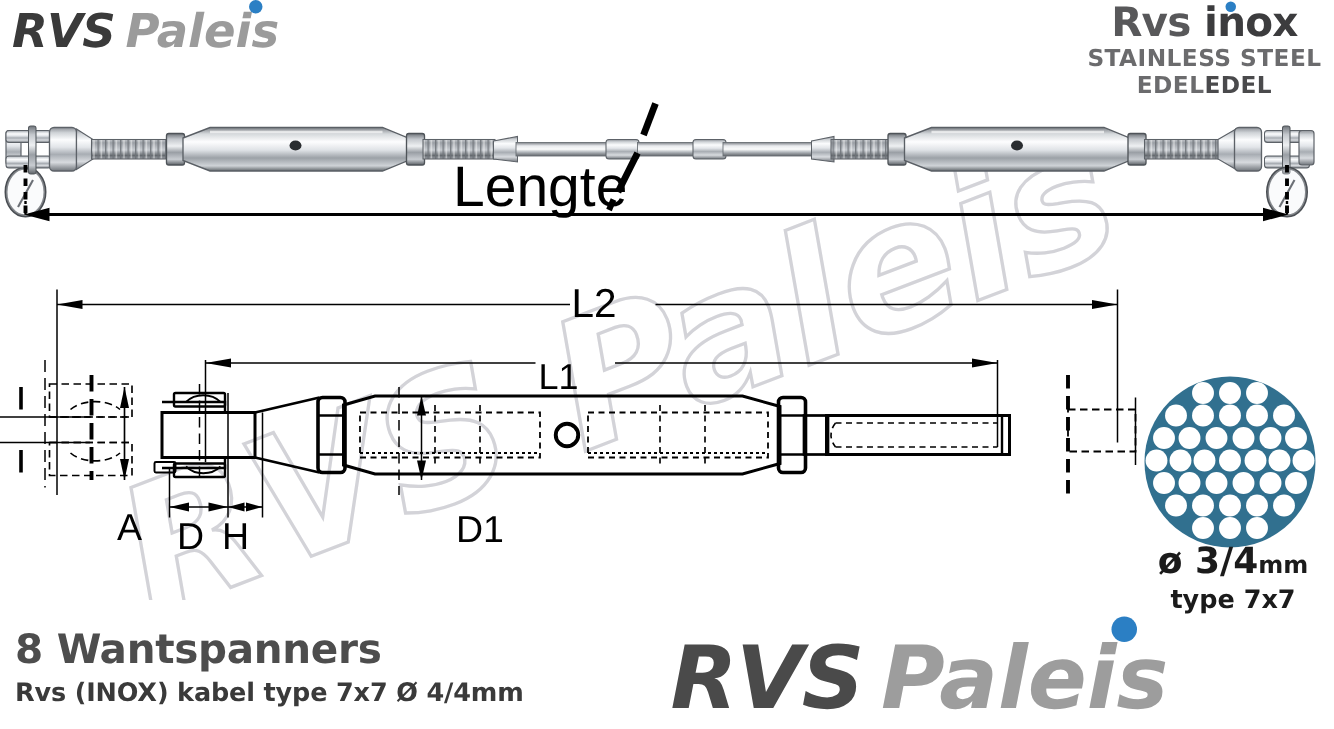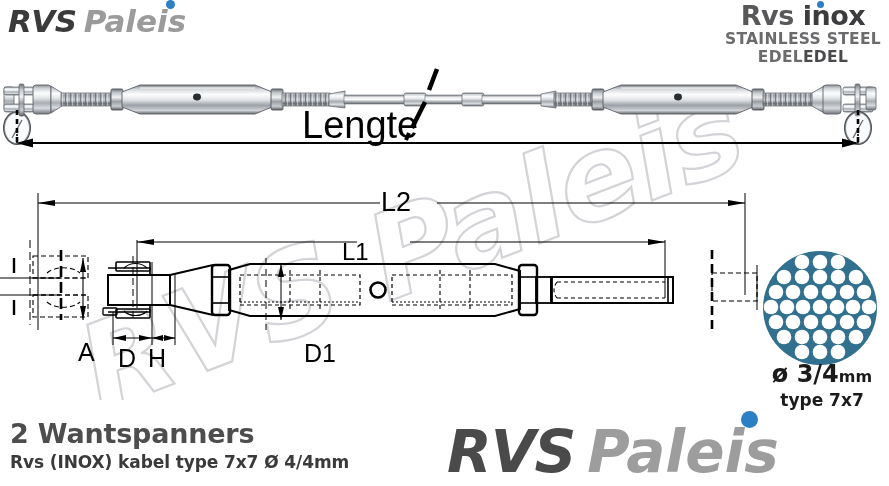--- a/index.html
+++ b/index.html
@@ -95,21 +95,21 @@
   
   .lbl {
     position: absolute;
     font-family: "Liberation Sans", sans-serif;
     color: #000;
     z-index: 7;
     white-space: nowrap;
   }
   .lbl-lengte { left: 302px; top: 104px; font-size: 38px; }
   .lbl-l2 { left: 381px; top: 187px; font-size: 27px; }
-  .lbl-l1 { left: 342px; top: 238px; font-size: 24px; }
+  .lbl-l1 { left: 359px; top: 238px; font-size: 24px; }
   .lbl-a  { left: 78px;  top: 338px; font-size: 25px; }
   .lbl-d  { left: 118px; top: 344px; font-size: 25px; }
   .lbl-h  { left: 148px; top: 344px; font-size: 25px; }
   .lbl-d1 { left: 256px; top: 339px; font-size: 25px; margin-left: 48px; }
 
   
   .xsec { position: absolute; left: 762px; top: 250px; z-index: 6; }
   .xsec-cap {
     position: absolute; left: 752px; top: 360px;
     width: 140px; text-align: center; z-index: 6;
@@ -484,21 +484,21 @@
         <circle cx="76" cy="102" r="7.3"></circle>
     </g>
   </svg>
 
   <div class="xsec-cap">
     <div class="l1t"><span>ø 3/4</span><span class="sm">mm</span></div>
     <div class="l2t">type 7x7</div>
   </div>
 
   <div class="bottom-text">
-    <div class="title">2 Wantspanners</div>
+    <div class="title">8 Wantspanners</div>
     <div class="subtitle">Rvs (INOX) kabel type 7x7 Ø 4/4mm</div>
   </div>
 
   <div class="brand-br">
     <span class="rvs">RVS</span><span class="paleis"><span>Paleis</span><span class="dot"></span></span>
   </div>
 
 </div>
 
 </body></html>

